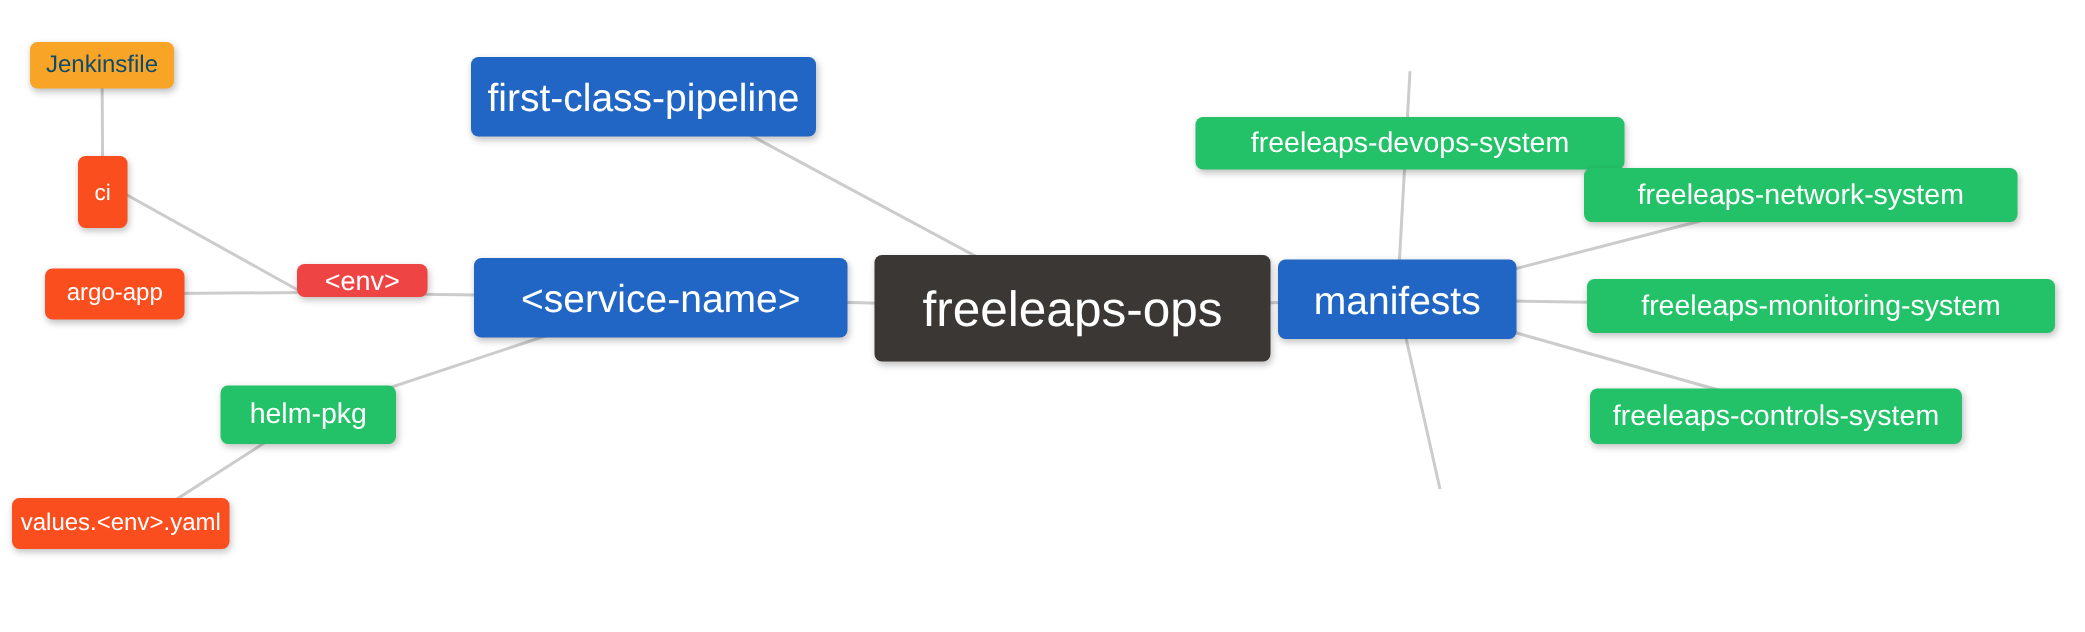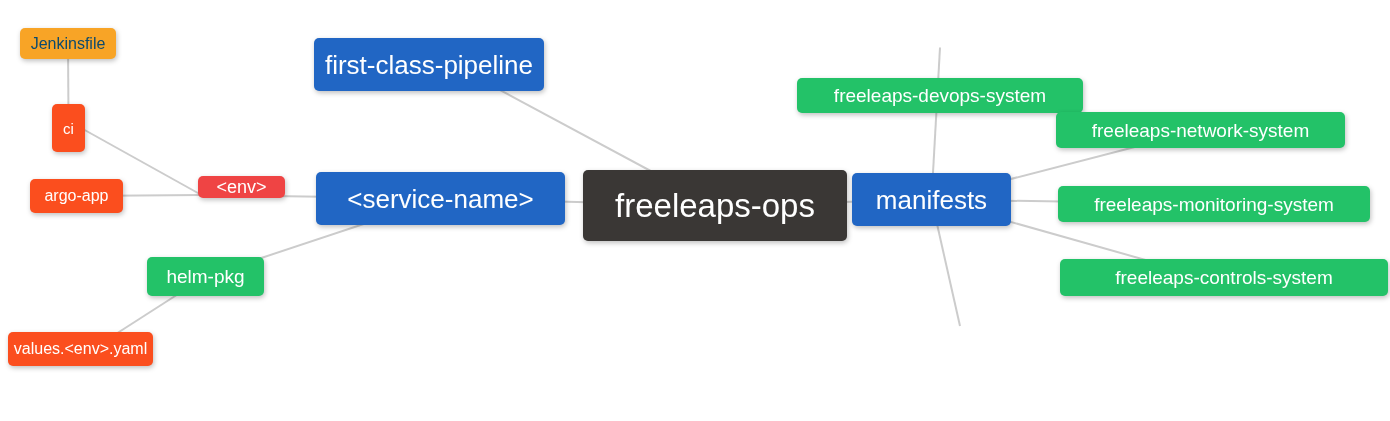--- a/index.html
+++ b/index.html
@@ -68,15 +68,15 @@
       <div class="node" style="left: 852px; top: 173px; width: 159px; height: 53px; font-size: 26px; background: rgb(33, 102, 196); color: rgb(255, 255, 255);">manifests</div>
       <div class="node" style="left: 158px; top: 176px; width: 87px; height: 22px; font-size: 18px; background: #ef4444; color: rgb(255, 255, 255); margin-left: 40px;">&lt;env&gt;</div>
       <div class="node" style="left: 147px; top: 257px; width: 117px; height: 39px; font-size: 19px; background: rgb(35, 194, 104); color: rgb(255, 255, 255);">helm-pkg</div>
       <div class="node" style="left: 52px; top: 104px; width: 33px; height: 48px; font-size: 15px; background: rgb(251, 78, 30); color: rgb(255, 255, 255);">ci</div>
       <div class="node" style="left: 30px; top: 179px; width: 93px; height: 34px; font-size: 16px; background: rgb(251, 78, 30); color: rgb(255, 255, 255);">argo-app</div>
       <div class="node" style="left: 8px; top: 332px; width: 145px; height: 34px; font-size: 16px; background: rgb(251, 78, 30); color: rgb(255, 255, 255);">values.&lt;env&gt;.yaml</div>
       <div class="node" style="left: 20px; top: 28px; width: 96px; height: 31px; font-size: 16px; background: rgb(248, 164, 38); color: #0c4a6e;">Jenkinsfile</div>
       <div class="node" style="left: 797px; top: 30px; width: 286px; height: 35px; font-size: 19px; background: rgb(35, 194, 104); color: rgb(255, 255, 255); margin-top: 48px;">freeleaps-devops-system</div>
       <div class="node" style="left: 1056px; top: 112px; width: 289px; height: 36px; font-size: 19px; background: rgb(35, 194, 104); color: rgb(255, 255, 255);">freeleaps-network-system</div>
       <div class="node" style="left: 1058px; top: 186px; width: 312px; height: 36px; font-size: 19px; background: rgb(35, 194, 104); color: rgb(255, 255, 255);">freeleaps-monitoring-system</div>
-      <div class="node" style="left: 1060px; top: 259px; width: 328px; height: 37px; font-size: 19px; background: rgb(35, 194, 104); color: rgb(255, 255, 255);">freeleaps-controls-system</div>
+      <div class="node" style="left: 1060px; top: 259px; width: 248px; height: 37px; font-size: 19px; background: rgb(35, 194, 104); color: rgb(255, 255, 255);">freeleaps-controls-system</div>
     </div>
 </div>
 
 </body></html>

